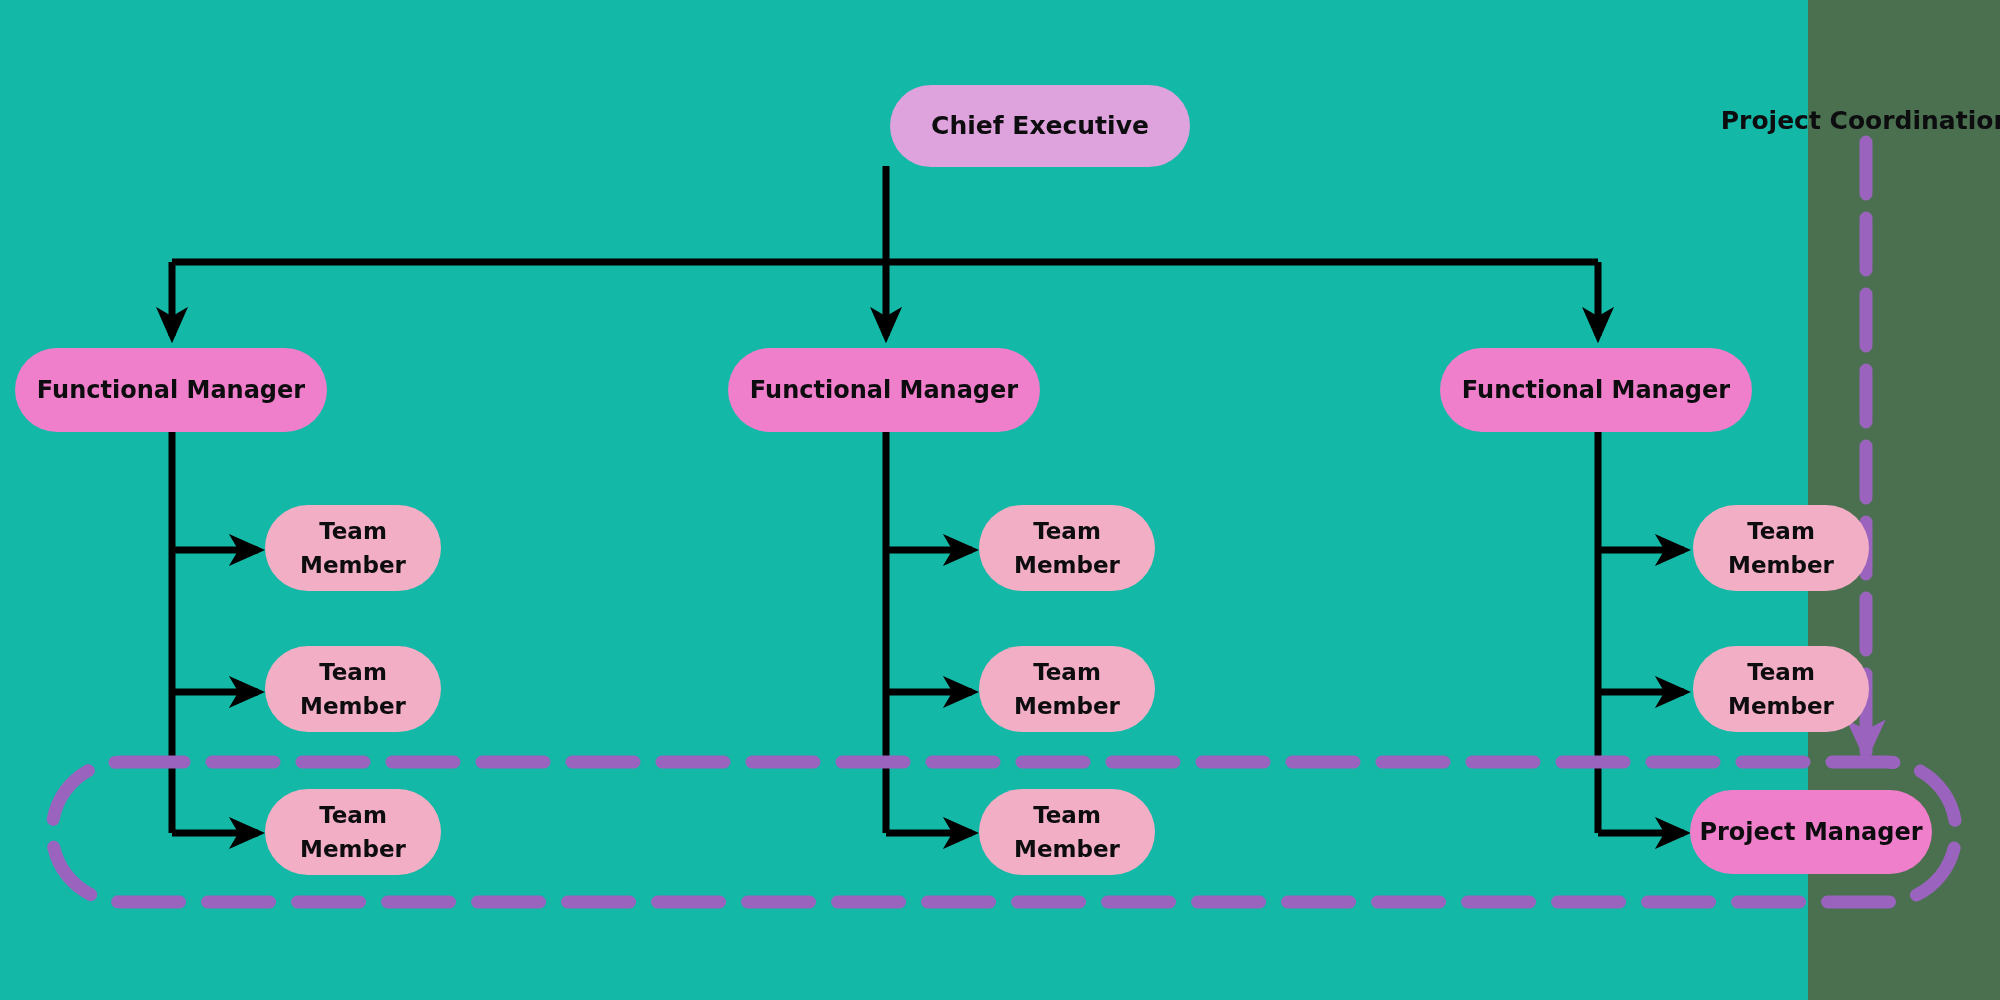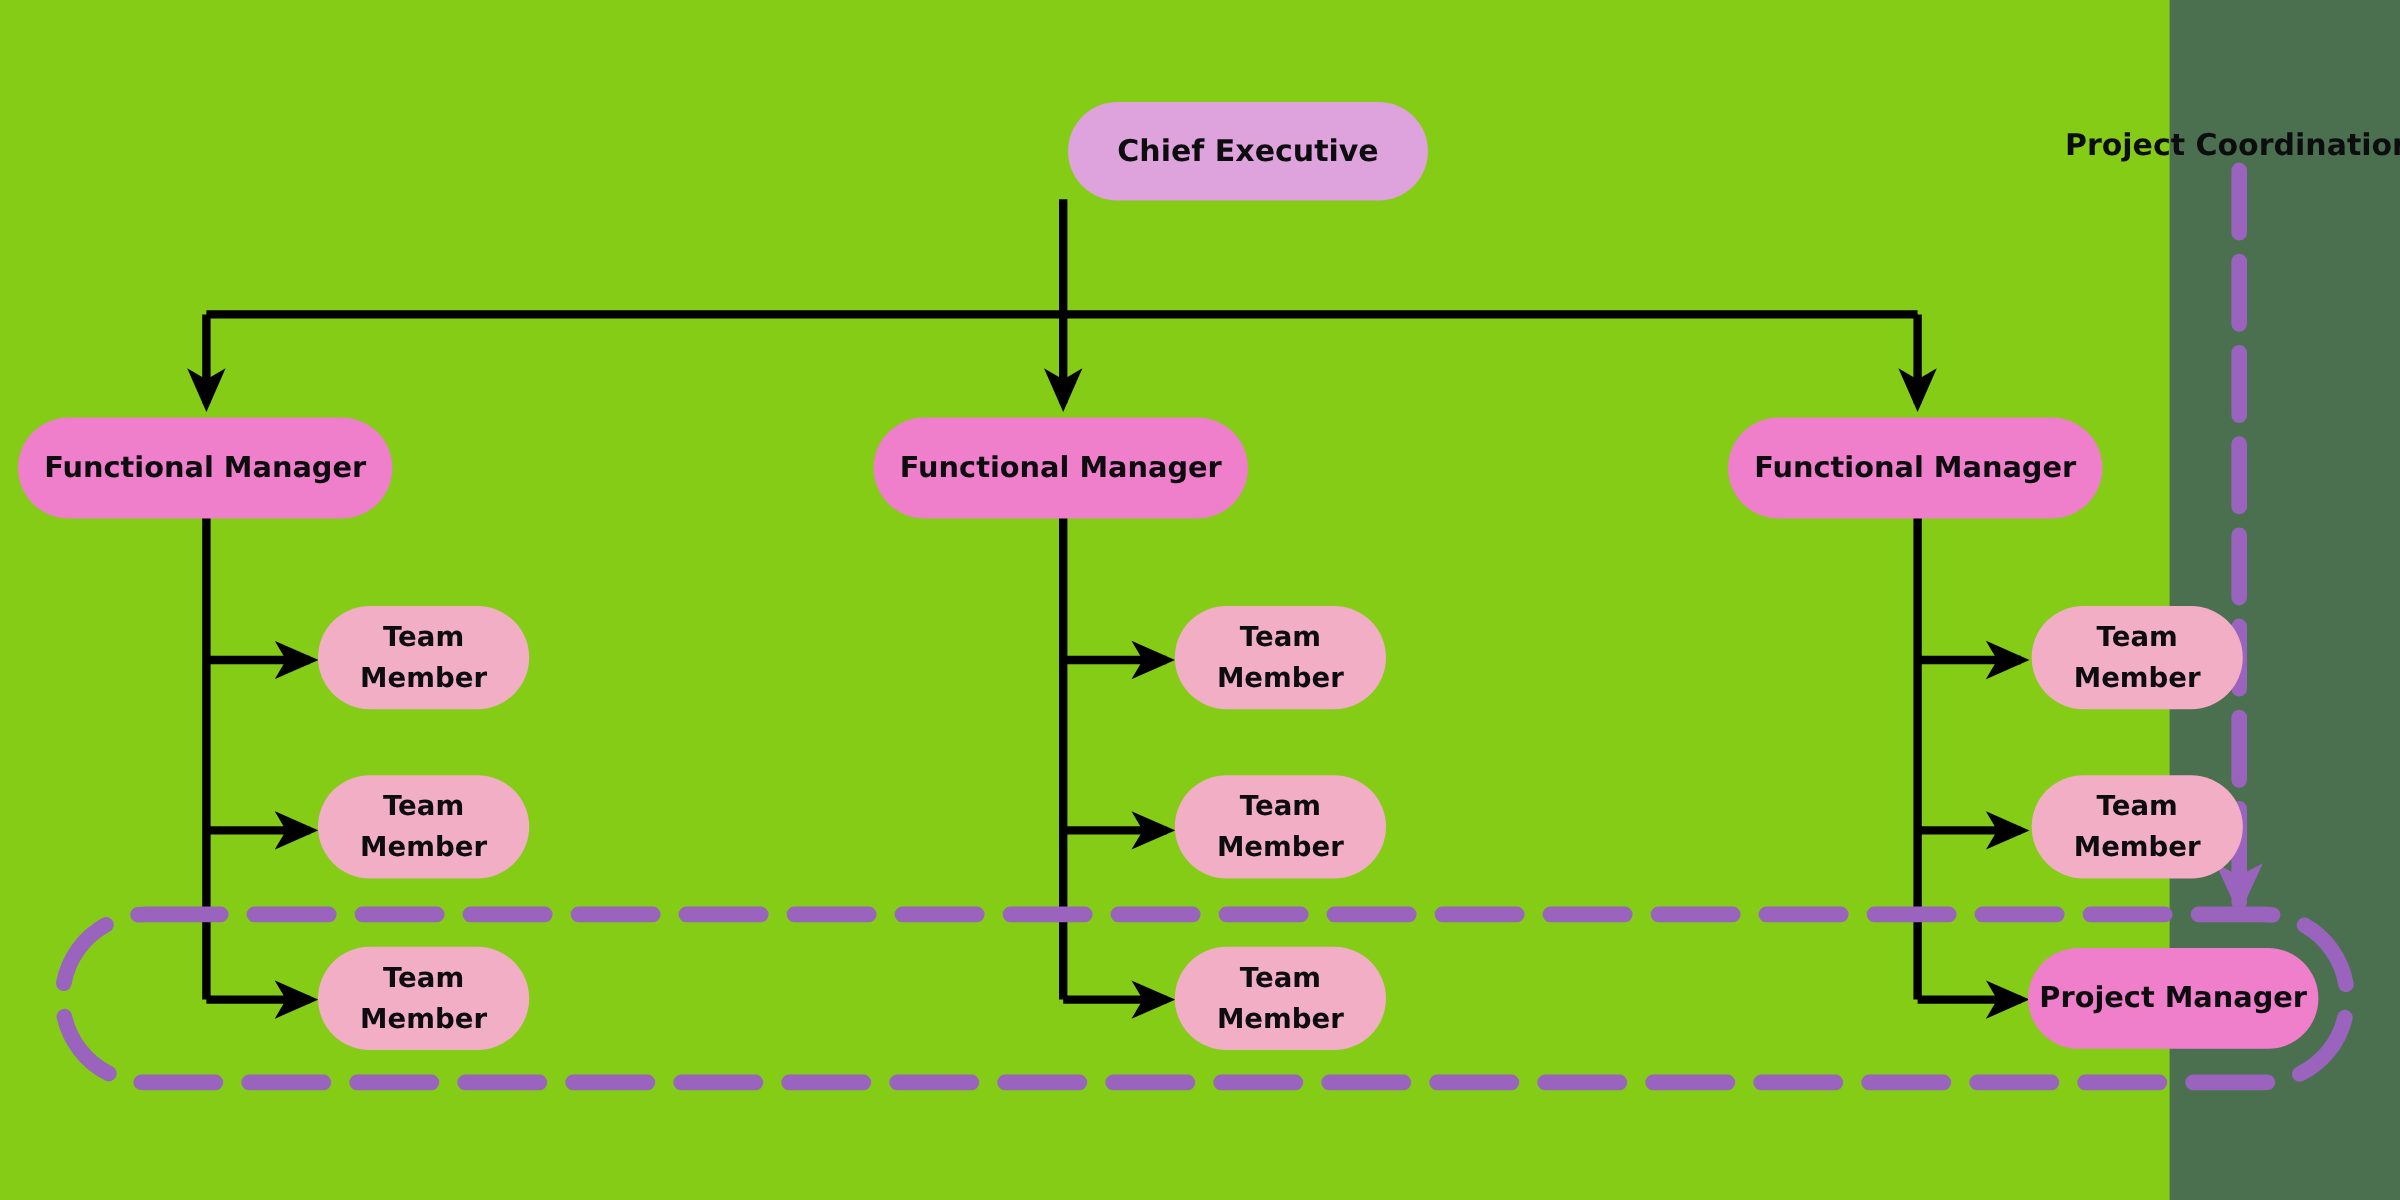--- a/index.html
+++ b/index.html
@@ -10,21 +10,21 @@
   body {
     width: 2000px;
     height: 1000px;
     font-family: "DejaVu Sans", sans-serif;
     overflow: hidden;
   }
   #chart-root {
     position: relative;
     width: 1808px;
     height: 1000px;
-    background: #84cc16;
+    background: #14b8a6;
   }
   #org-svg {
     position: absolute;
     top: 0;
     left: 0;
     width: 2000px;
     height: 1000px;
     display: block;
   }
   .node-label {

